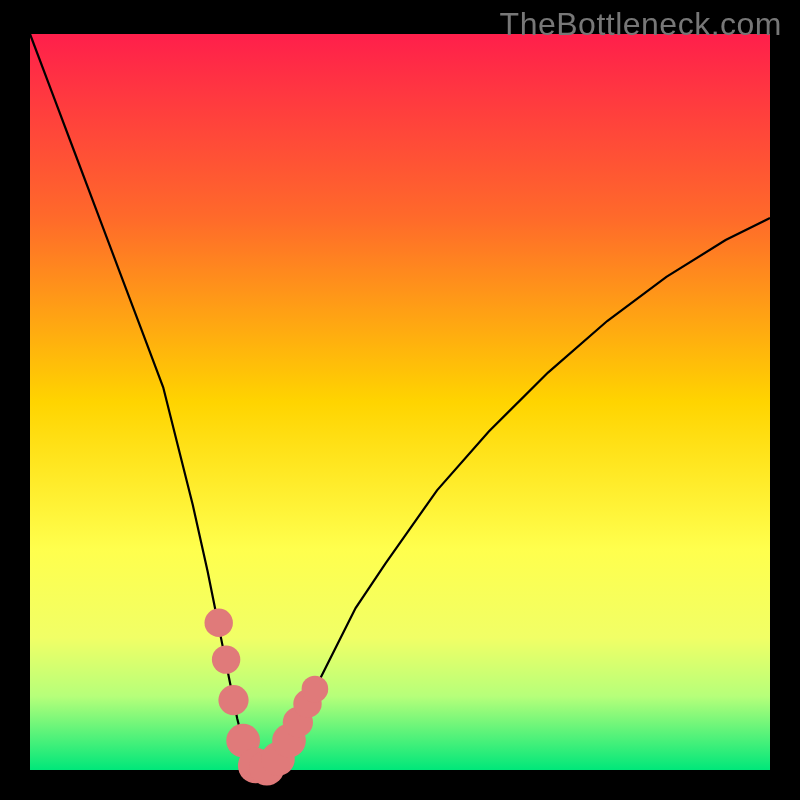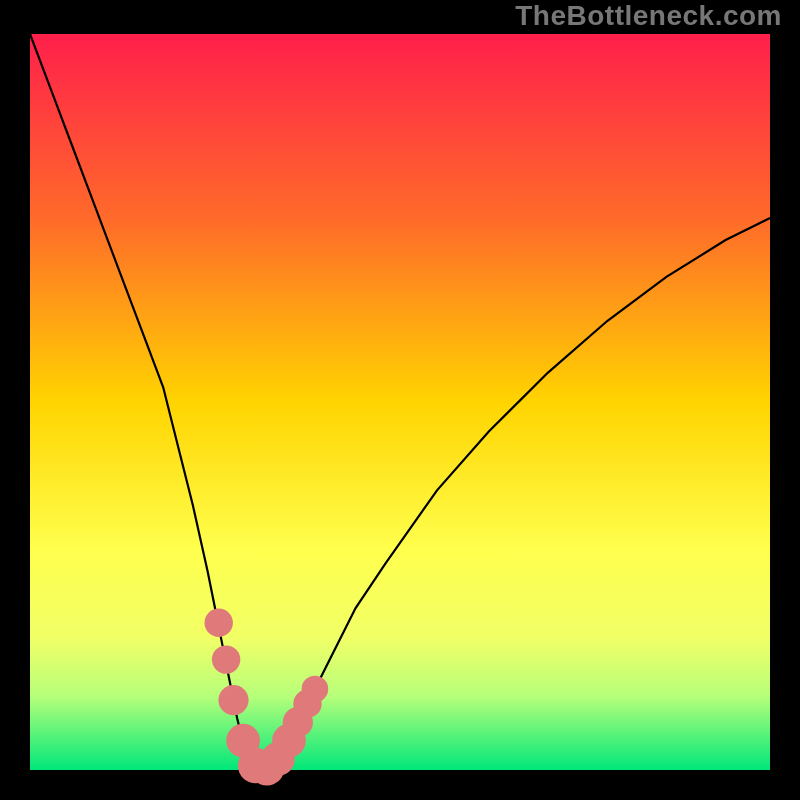--- a/index.html
+++ b/index.html
@@ -10,26 +10,26 @@
     height: 800px;
     overflow: hidden;
   }
   .chart-wrap {
     position: relative;
     width: 800px;
     height: 800px;
   }
   .watermark {
     position: absolute;
-    top: 0;
+    top: 6px;
     right: 18px;
     color: #777;
     font-family: Arial, Helvetica, sans-serif;
-    font-size: 28px;
-    font-weight: 700;
+    font-size: 32px;
+    font-weight: 400;
     letter-spacing: 0.5px;
     z-index: 10;
   }
   svg {
     display: block;
   }
 </style>
 </head>
 <body>
 

